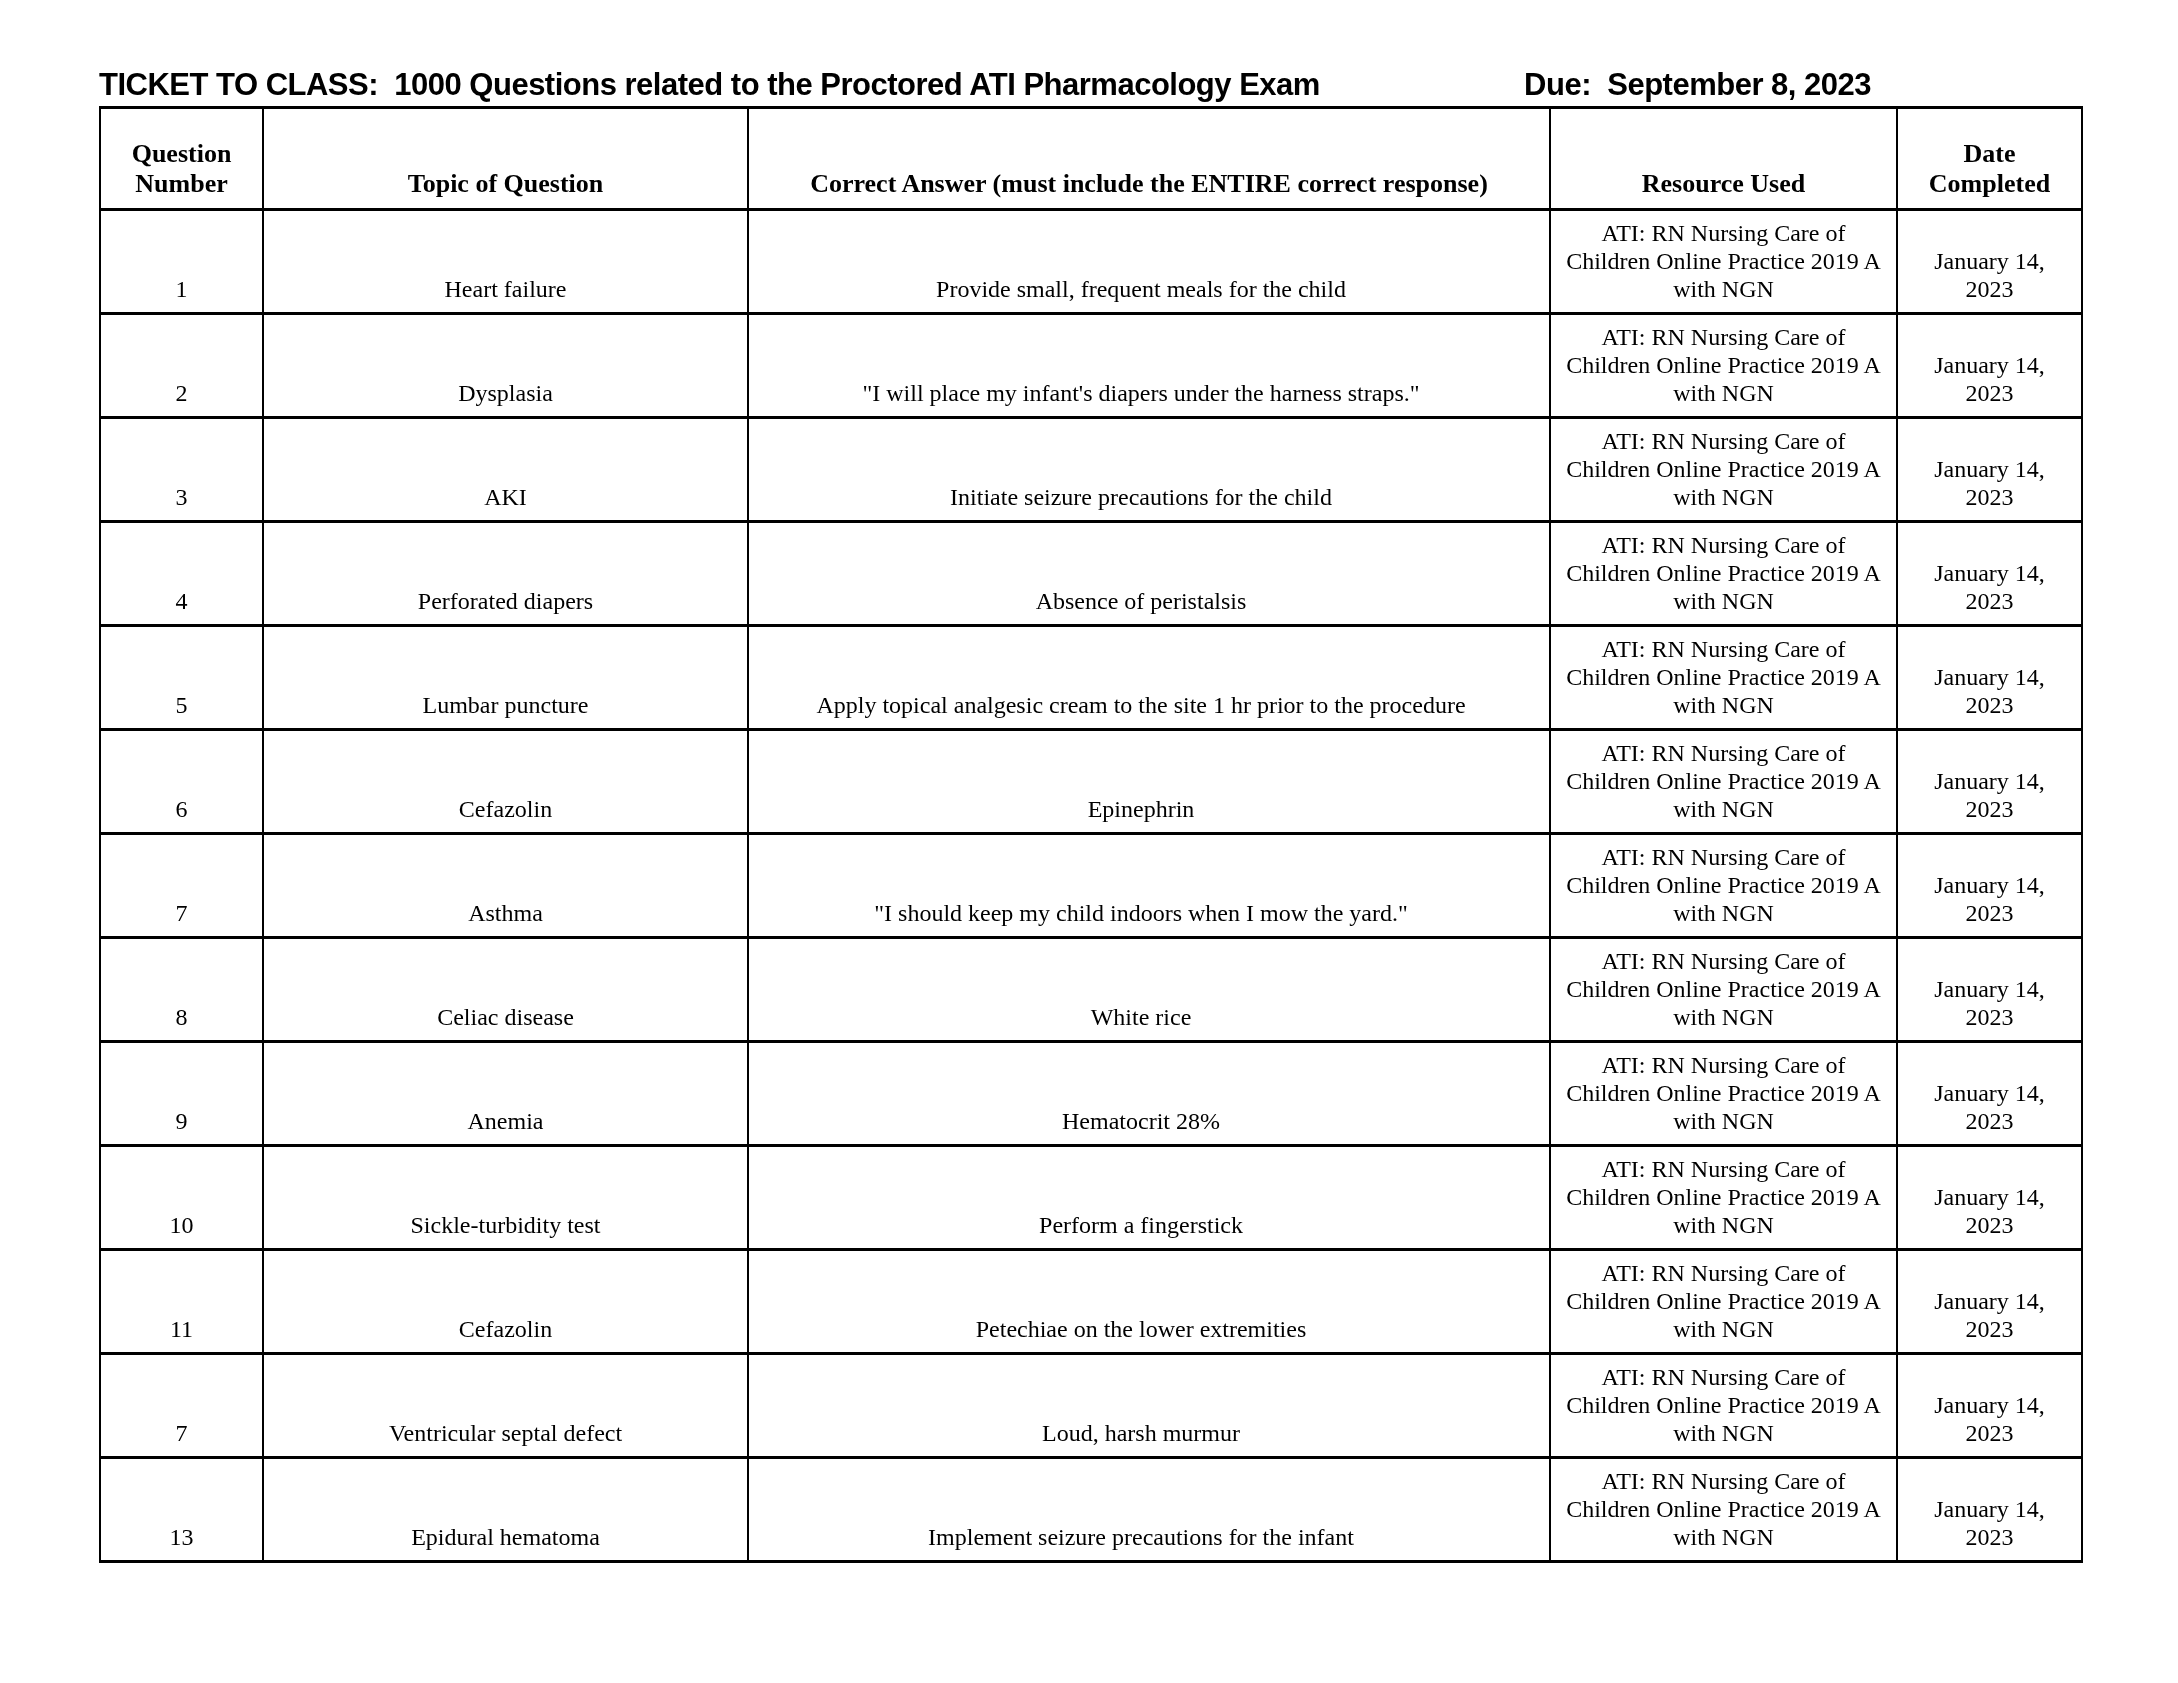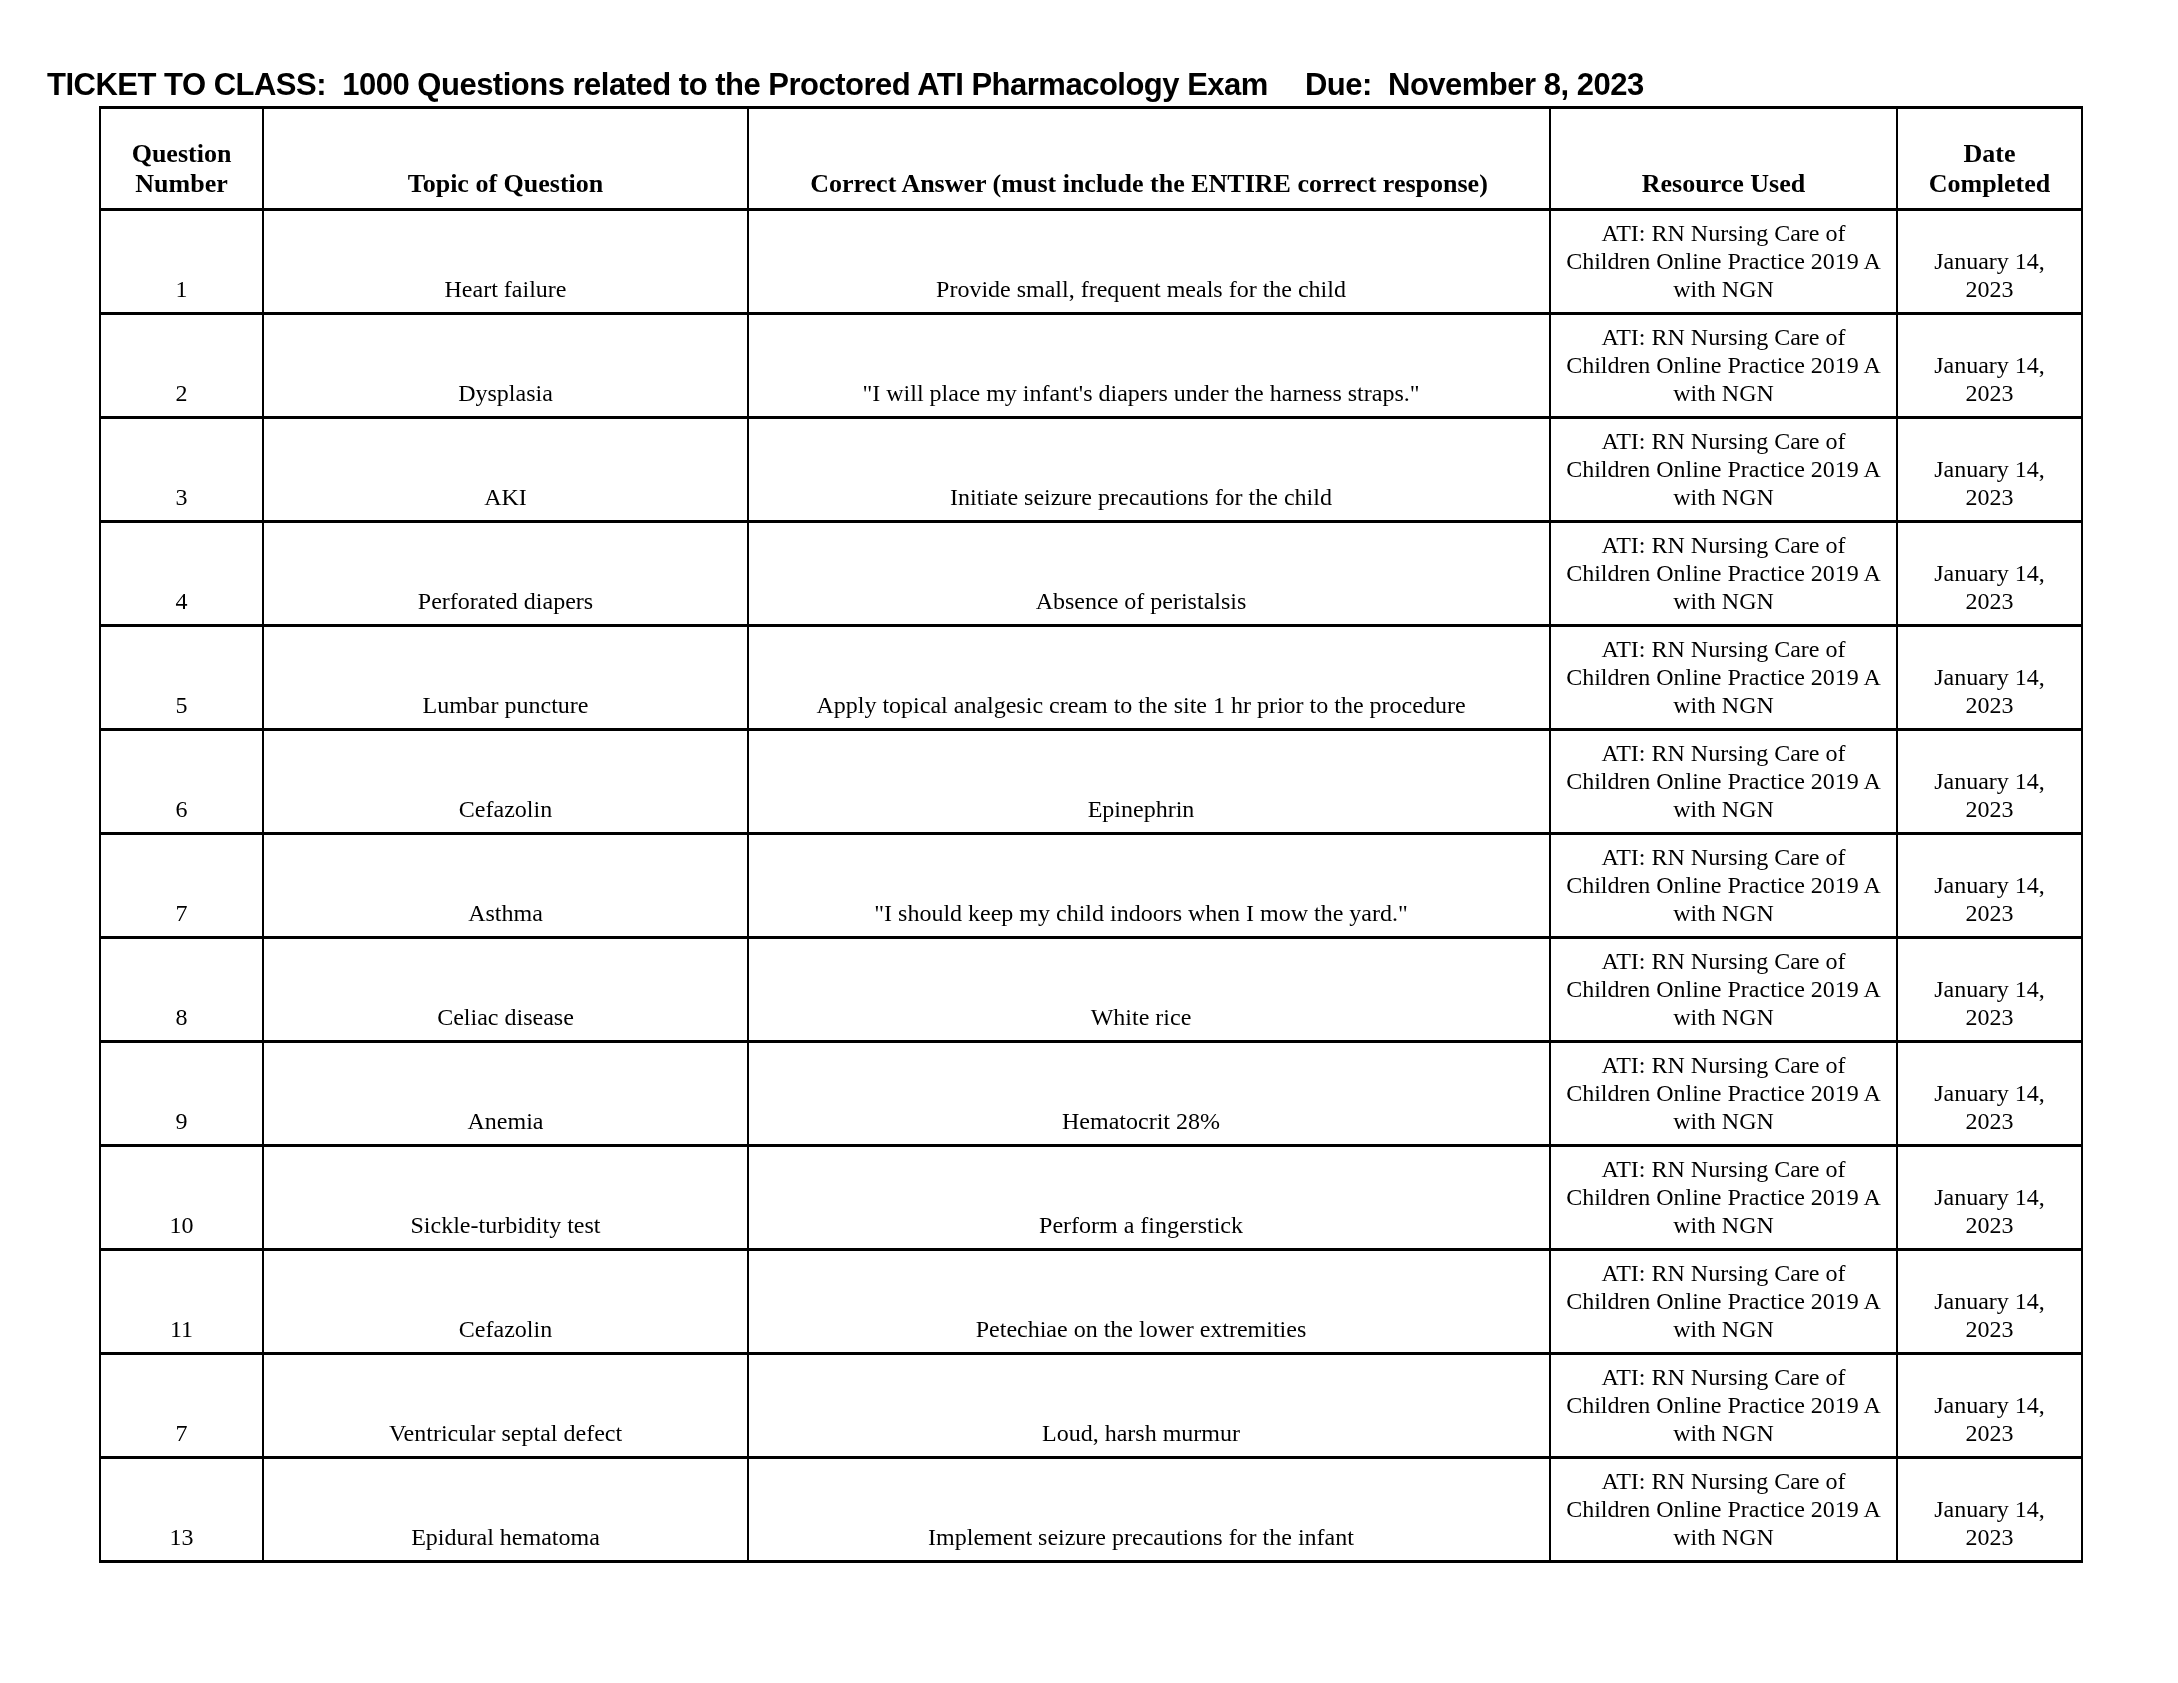--- a/index.html
+++ b/index.html
@@ -10,23 +10,23 @@
   body {
     width: 2178px;
     height: 1683px;
     position: relative;
     font-family: "Liberation Serif", "DejaVu Serif", serif;
     color: #000000;
     overflow: hidden;
   }
   .doc-header {
     display: flex;
+    justify-content: space-between;
     align-items: baseline;
-    padding: 69px 307px 6px 47px;
-    gap: 37px;
+    padding: 69px 307px 6px 99px;
   }
   .doc-title, .doc-due {
     font-family: "Liberation Sans", "DejaVu Sans", sans-serif;
     font-weight: bold;
     font-size: 31px;
     letter-spacing: -0.5px;
     white-space: pre;
     line-height: 1;
   }
   table.qtable {
@@ -69,21 +69,21 @@
     padding-left: 4px;
     padding-right: 20px;
     white-space: nowrap;
   }
 </style>
 </head>
 <body>
 
 <div class="doc-header">
   <span class="doc-title">TICKET TO CLASS:  1000 Questions related to the Proctored ATI Pharmacology Exam</span>
-  <span class="doc-due">Due:  November 8, 2023</span>
+  <span class="doc-due">Due:  September 8, 2023</span>
 </div>
 
 <table class="qtable">
   <colgroup>
     <col class="c-num">
       <col class="c-topic">
       <col class="c-ans">
       <col class="c-res">
       <col class="c-date">
   </colgroup>

